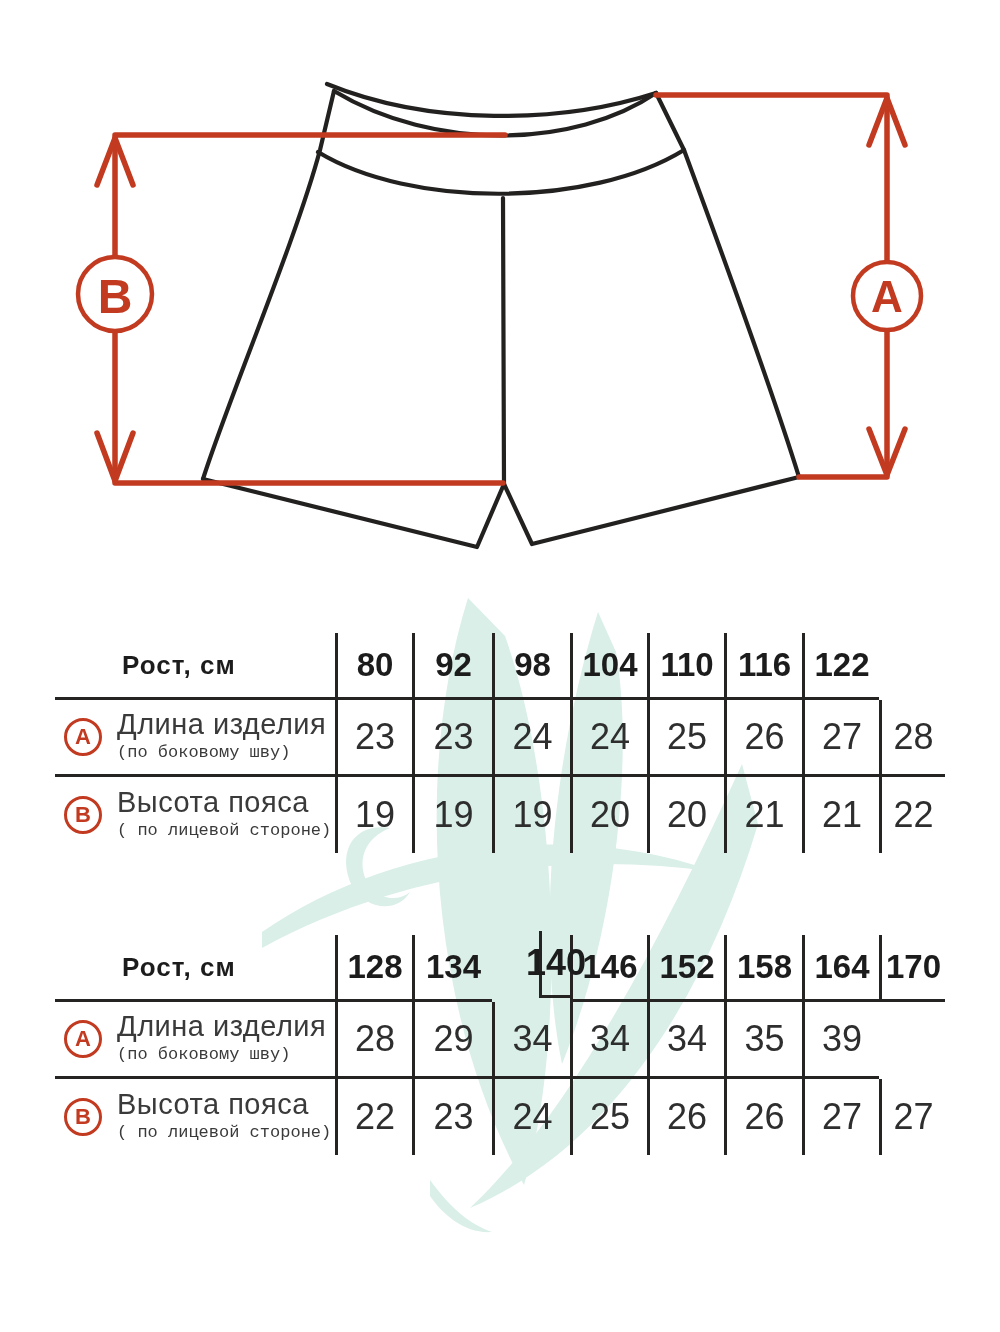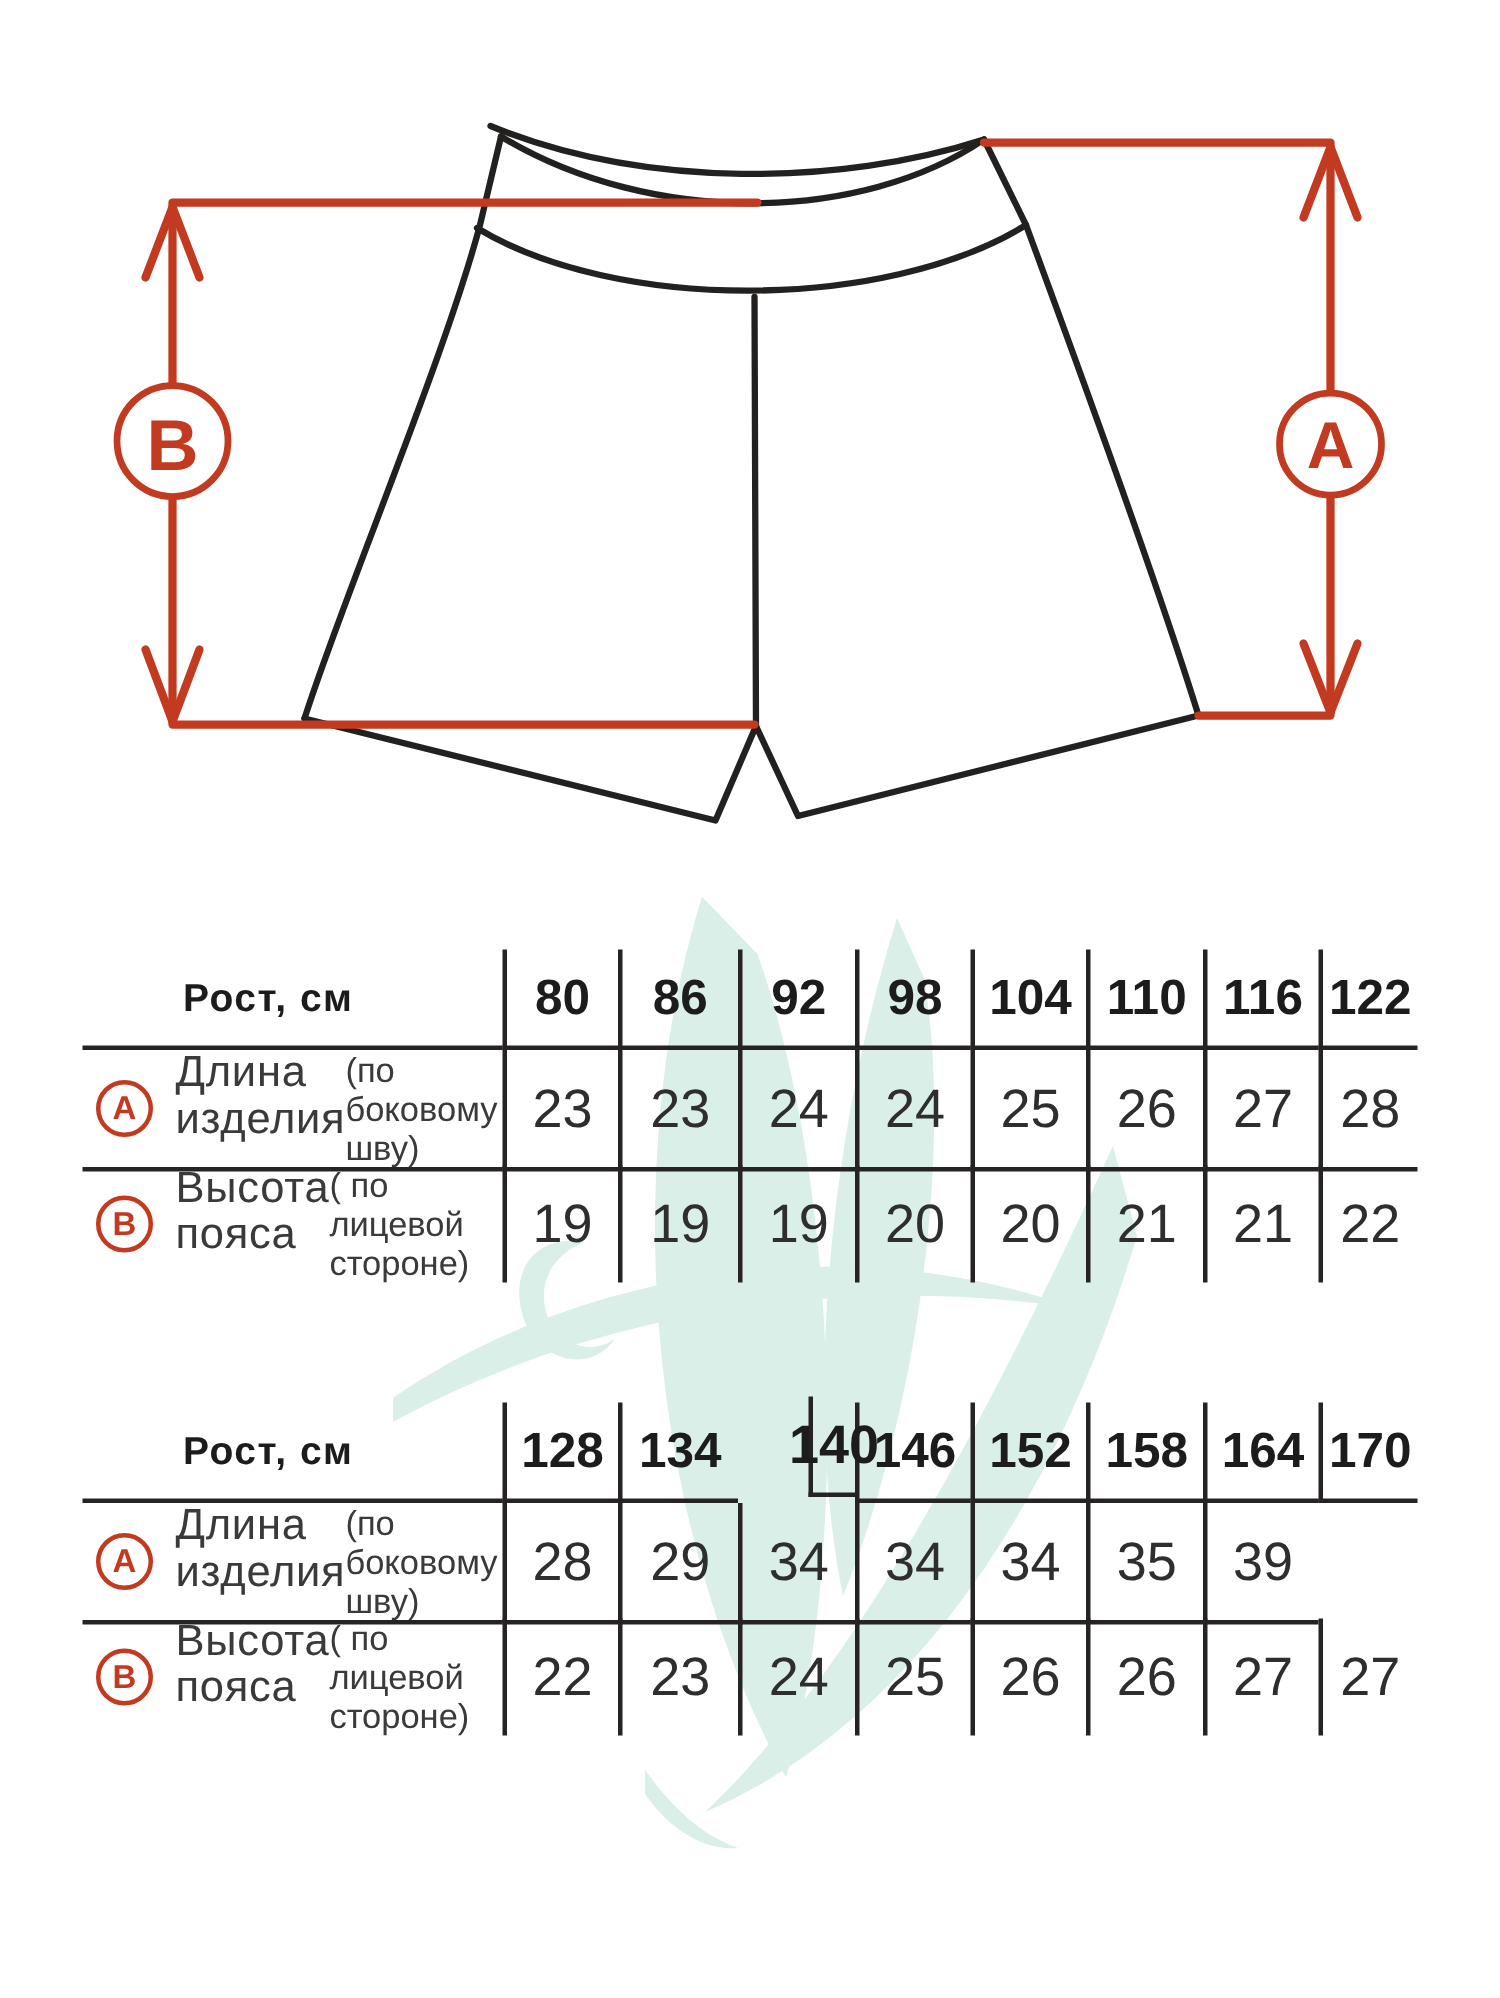--- a/index.html
+++ b/index.html
@@ -31,23 +31,23 @@
   .val { font-size:36px; font-weight:400; color:#2e2e2e; }
   
   .size-table.second .t-row.header .cell:nth-child(4) { font-size:36px; transform:translateY(-4px);margin-left:47px; }
 
   .badge {
     width:38px; height:38px; border:3px solid var(--red); border-radius:50%;
     color:var(--red); font-weight:bold; font-size:22px;
     display:flex; align-items:center; justify-content:center; flex:0 0 auto;
     box-sizing:border-box; background:#fff;
   }
-  .label-text { margin-left:15px; display:flex; flex-direction:row; }
+  .label-text { margin-left:15px; display:flex; flex-direction:column; }
   .label-title { font-size:29px; line-height:31px; color:#3a3a3a; letter-spacing:0.5px; }
-  .label-sub   { font-size:23px; line-height:26px; color:#3a3a3a; }
+  .label-sub   { font-size:17px; line-height:26px; color:#3a3a3a;font-family:Liberation Mono, monospace; }
 
   .tolerance {
     position:absolute; left:0; top:1226px; width:1000px; text-align:center;
     font-size:31px; font-weight:bold; color:#1d1d1d; z-index:2; letter-spacing:0.5px;
   }
 </style>
 </head>
 <body>
 
 <div class="page">
@@ -89,21 +89,20 @@
       <path d="M869,429 L887,475 L905,429"></path>
       <circle cx="887" cy="296" r="34" fill="#ffffff" stroke-width="4.5"></circle>
     </g>
     <text class="dim-letter" x="887" y="312" font-size="44" text-anchor="middle">A</text>
   </svg>
 
   <div class="size-table first">
     <div class="t-row header">
       <div class="cell label-cell header-label">Рост, см</div>
       <div class="cell vline col-head">80</div>
-      <div class="cell vline col-head">86</div>
       <div class="cell vline col-head">92</div>
       <div class="cell vline col-head">98</div>
       <div class="cell vline col-head">104</div>
       <div class="cell vline col-head">110</div>
       <div class="cell vline col-head">116</div>
       <div class="cell vline col-head">122</div>
     </div>
     <div class="t-row row-a">
       <div class="cell label-cell">
         <span class="badge">A</span>

